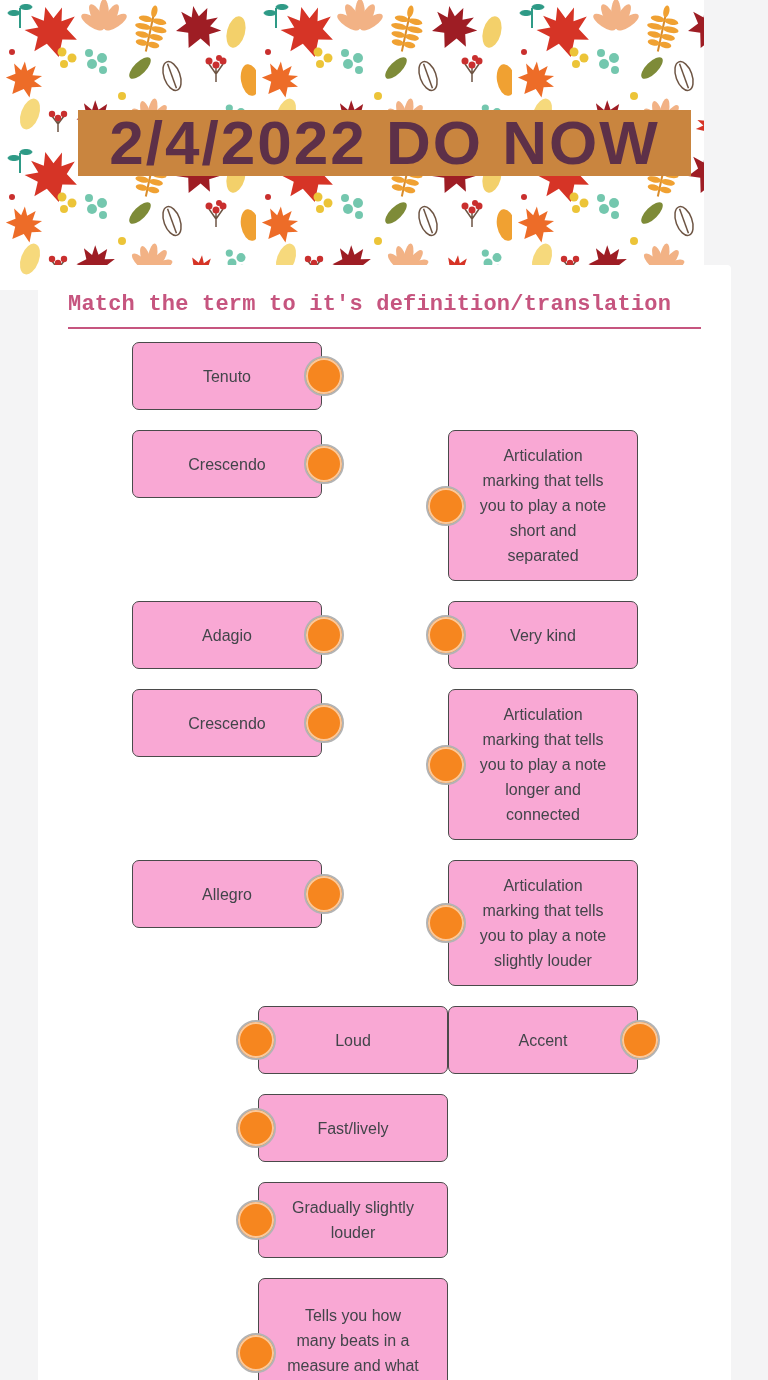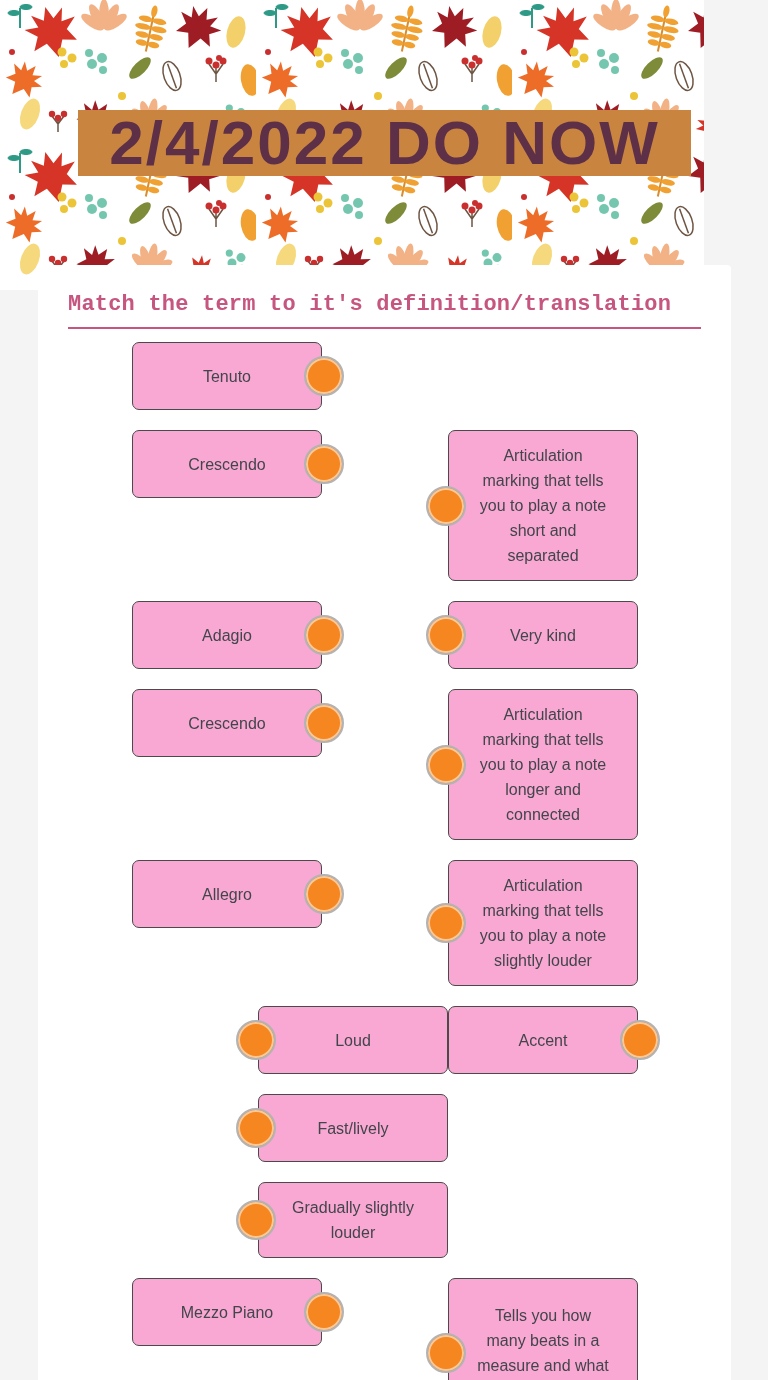--- a/index.html
+++ b/index.html
@@ -282,24 +282,20 @@
 
   <div class="match-row">
     <div class="mbox def">
       <span class="dot left"></span>
       <span class="box-text">Gradually slightly
 louder</span>
     </div>
   </div>
 
   <div class="match-row">
-    <div class="mbox term">
-      <span class="box-text">Mezzo Piano</span>
-      <span class="dot right"></span>
-    </div>
     <div class="mbox def clip-tall">
       <span class="dot left"></span>
       <span class="box-text">Tells you how
 many beats in a
 measure and what
 kind of note gets</span>
     </div>
   </div>
 </div>
 </div>

